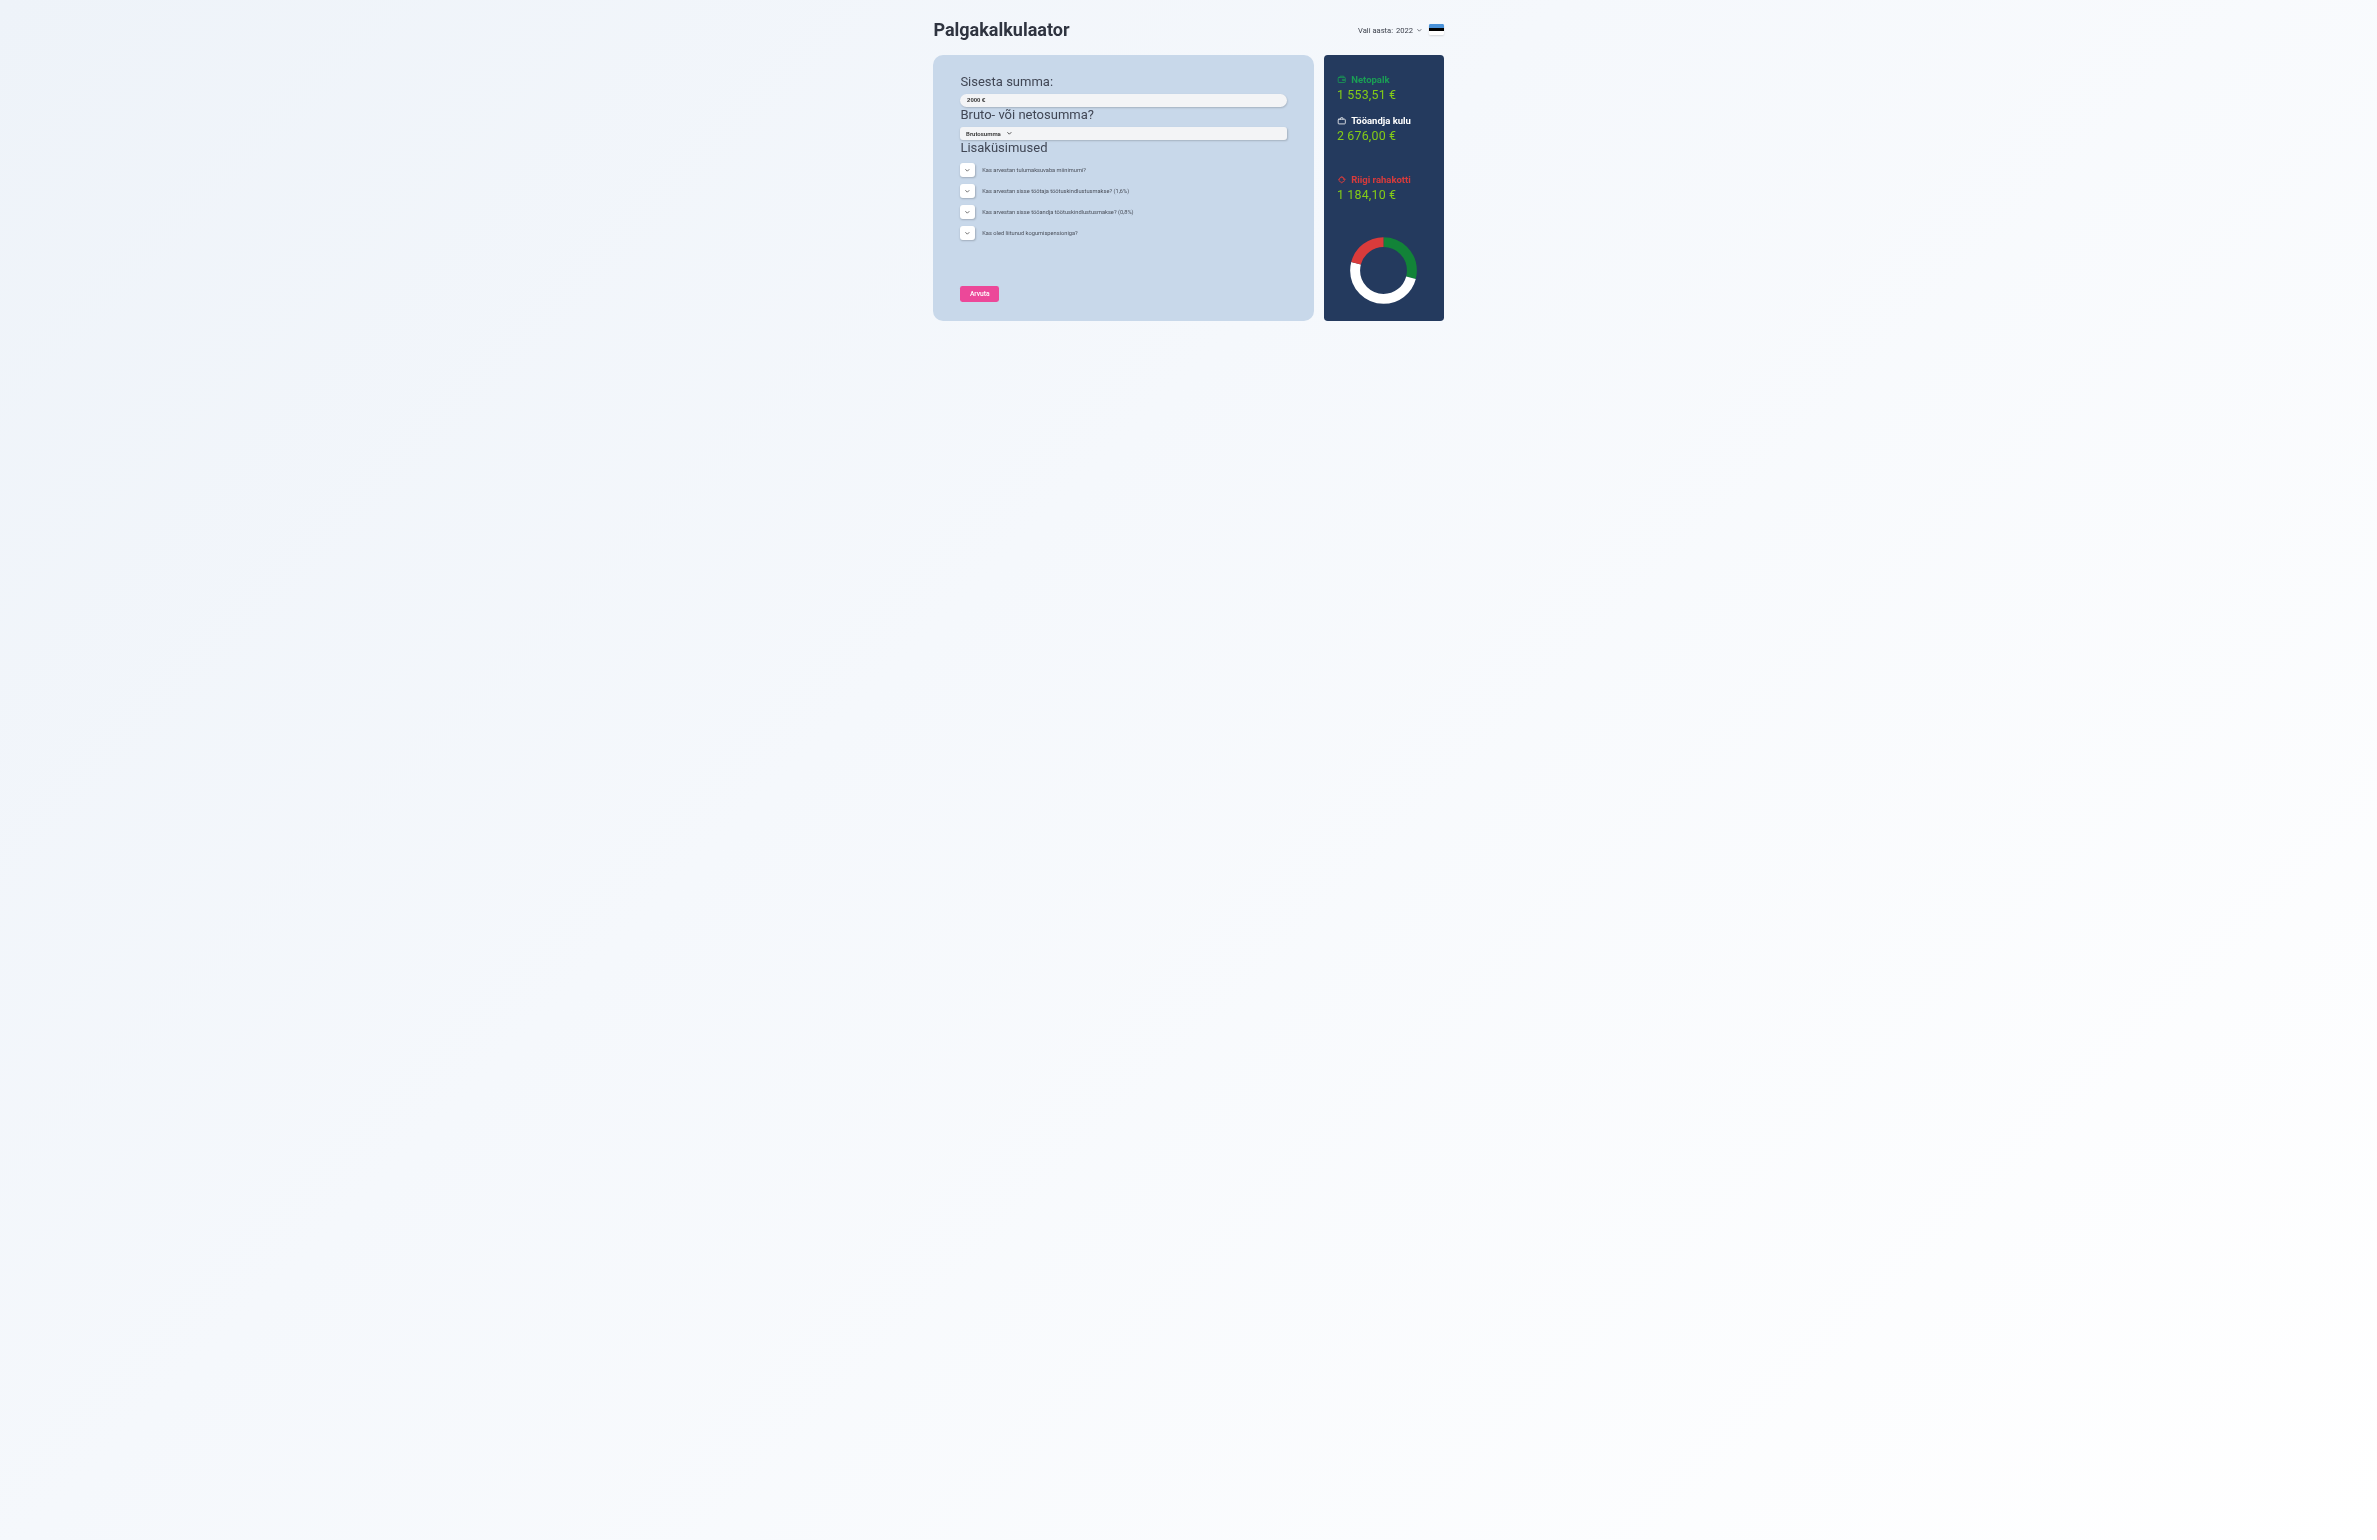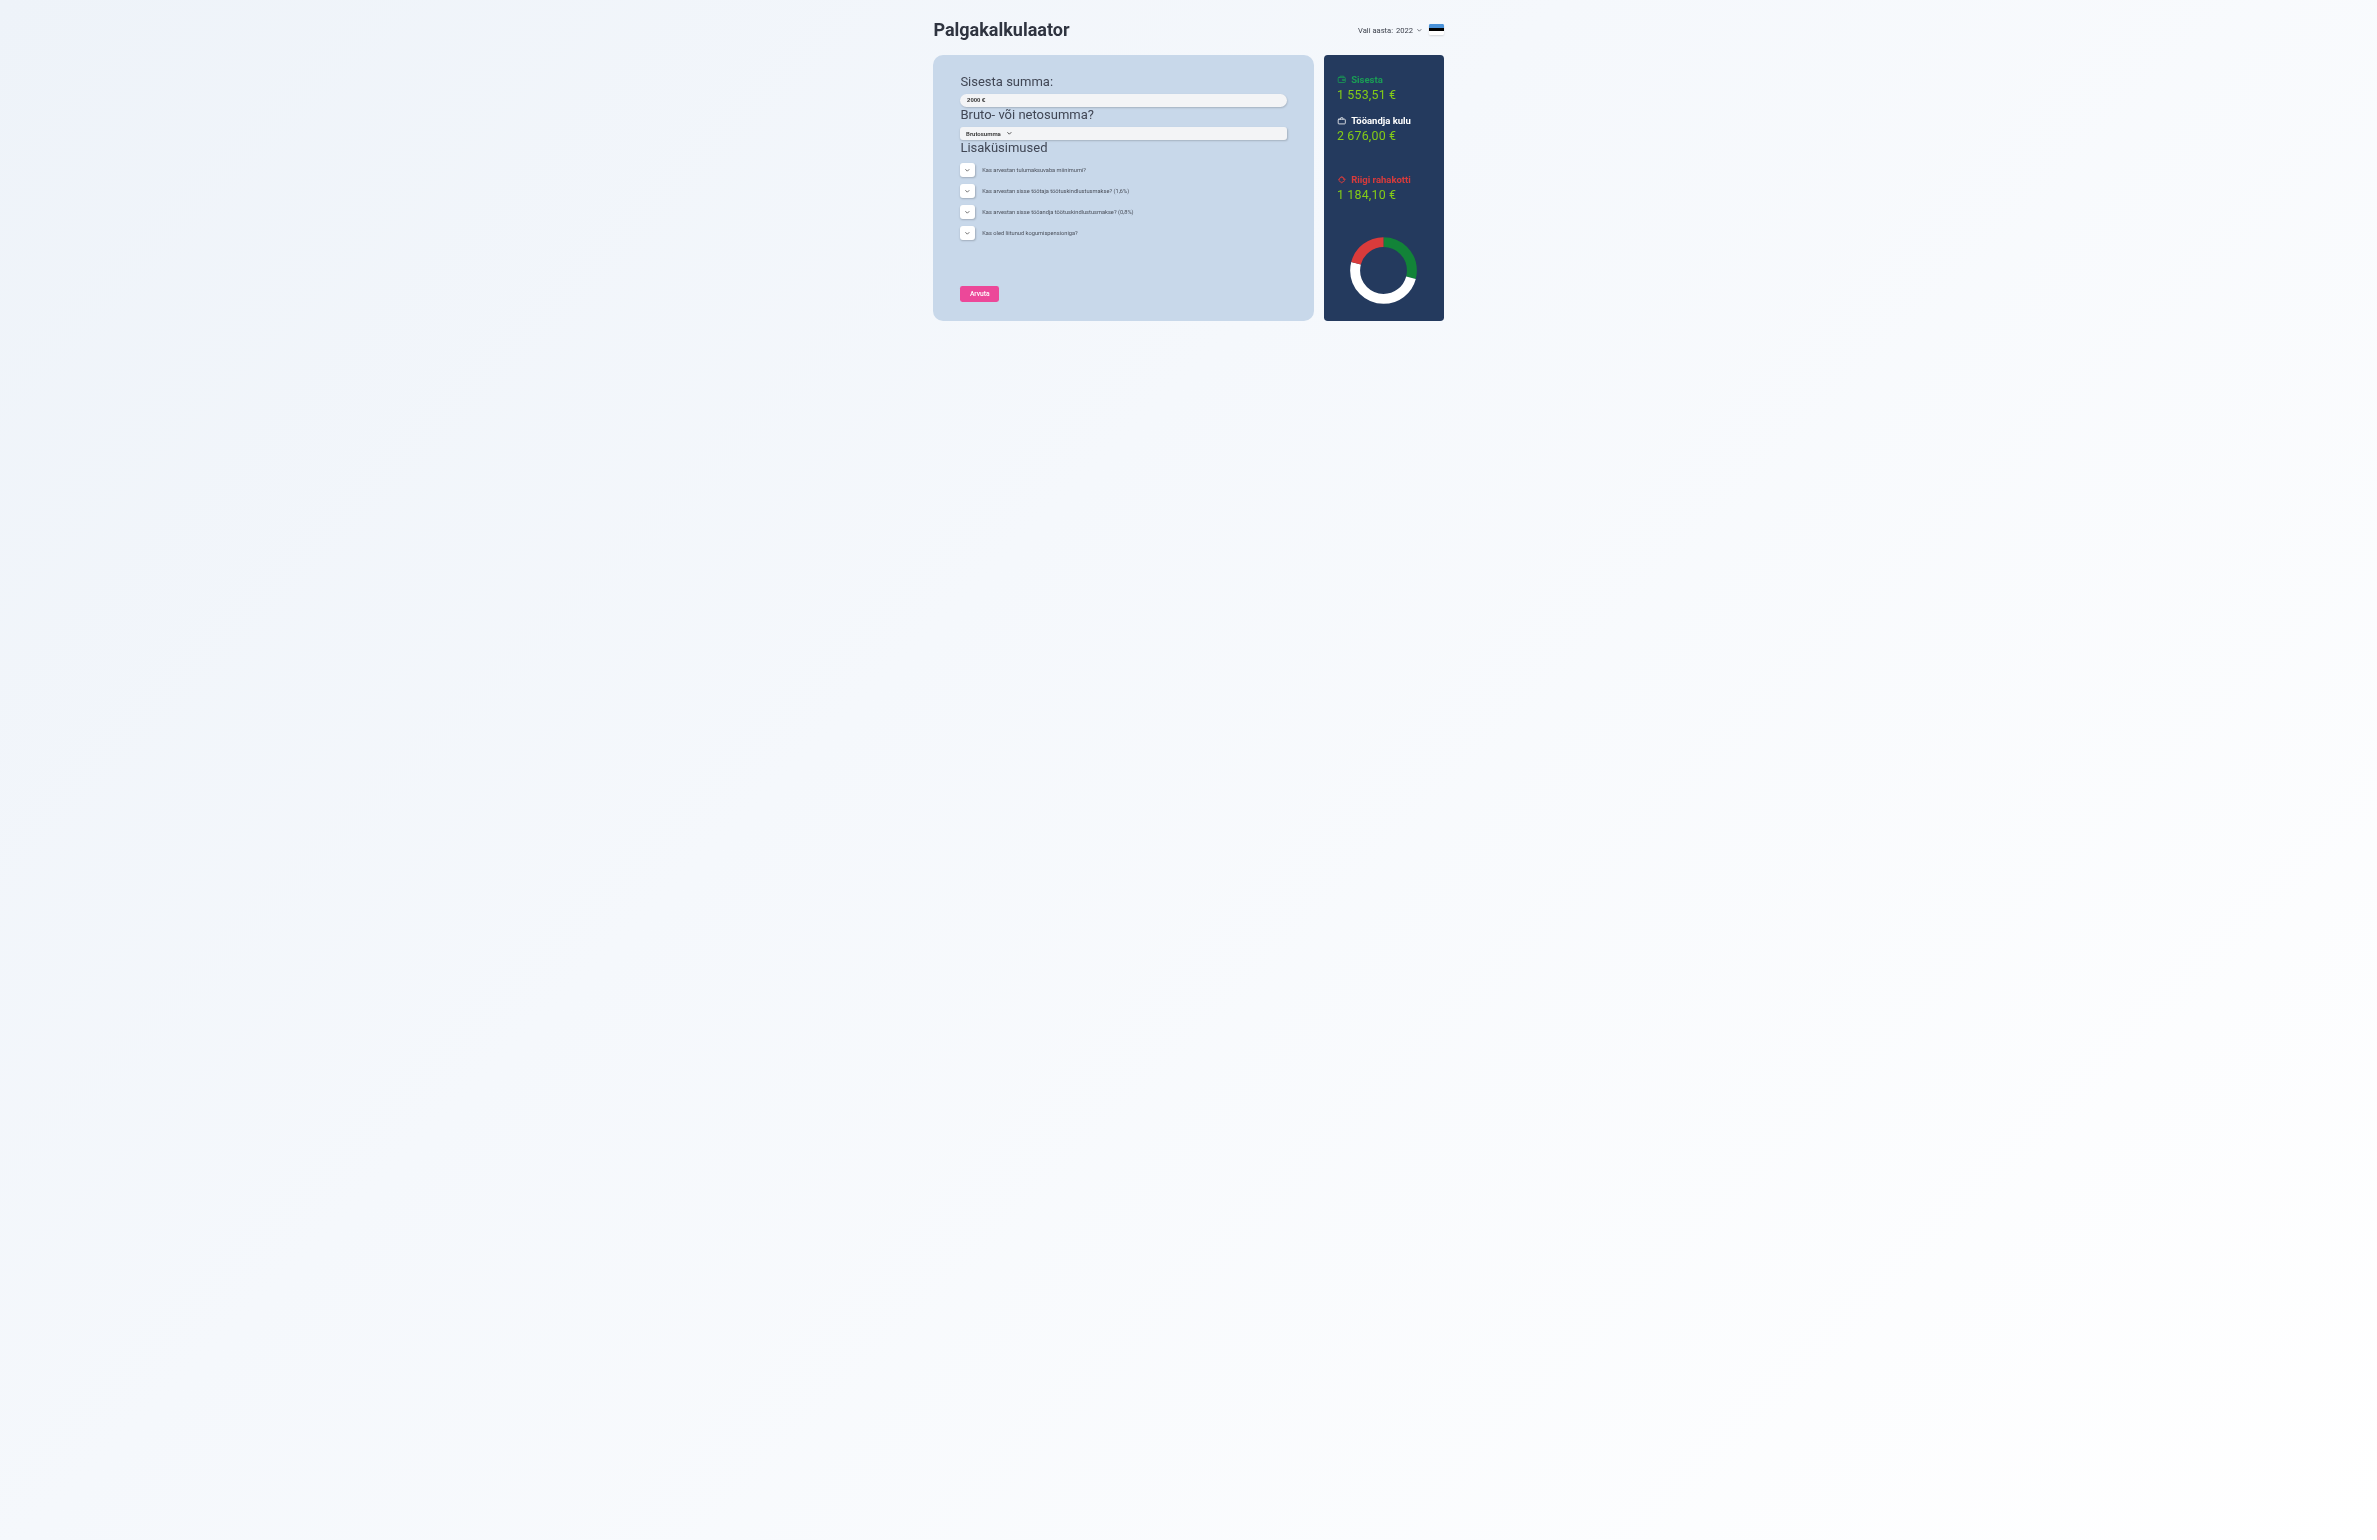--- a/index.html
+++ b/index.html
@@ -256,21 +256,21 @@
     </div>
 
     <div class="col-right">
       <div class="stat">
         <div class="stat-h green">
           <svg class="ic" viewBox="0 0 24 24" fill="none" stroke="#1a9e55" stroke-width="2" stroke-linecap="round" stroke-linejoin="round">
               <rect x="3" y="6" width="18" height="13" rx="2"></rect>
               <rect x="15" y="11" width="4" height="3"></rect>
               <path d="M7 6V5a2 2 0 0 1 2-2h7a2 2 0 0 1 2 2v1"></path>
             </svg>
-          <span>Sisesta</span>
+          <span>Netopalk</span>
         </div>
         <div class="stat-val">1 553,51 €</div>
       </div>
 
       <div class="stat">
         <div class="stat-h white">
           <svg class="ic" viewBox="0 0 24 24" fill="none" stroke="#fff" stroke-width="2" stroke-linecap="round" stroke-linejoin="round">
               <rect x="3" y="8" width="18" height="12" rx="2"></rect>
               <path d="M9 8V6a2 2 0 0 1 2-2h2a2 2 0 0 1 2 2v2"></path>
             </svg>

